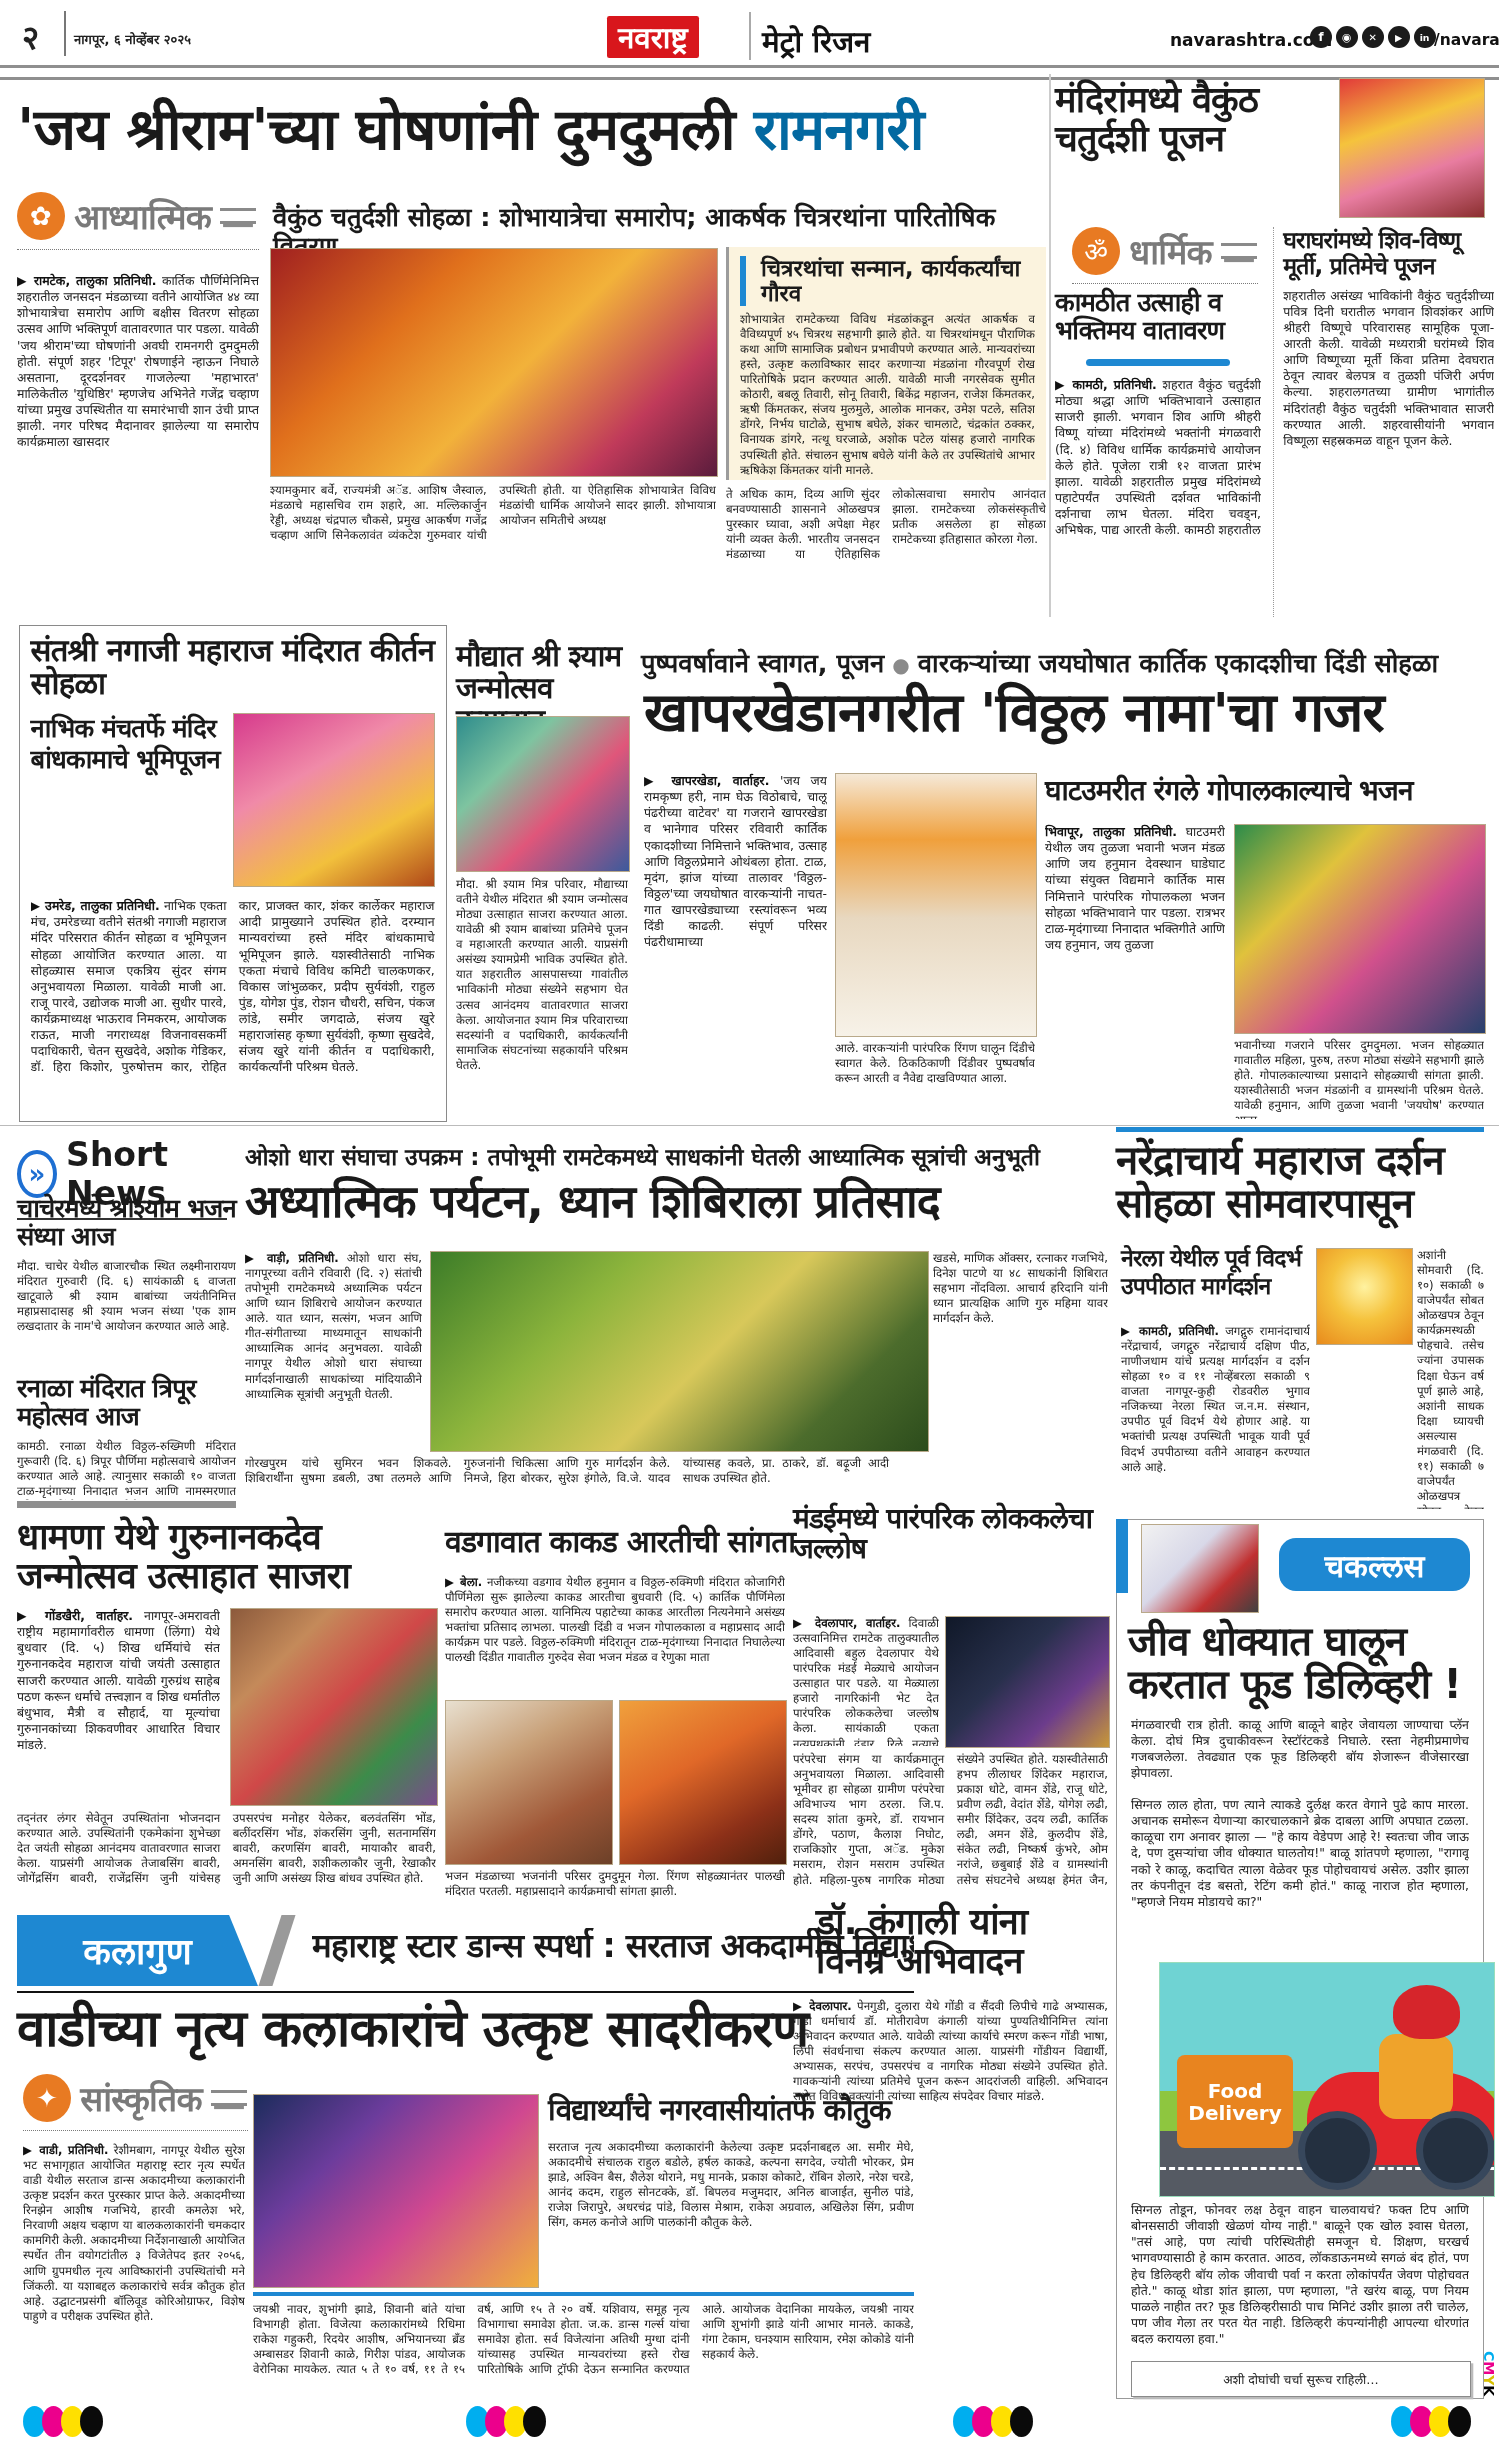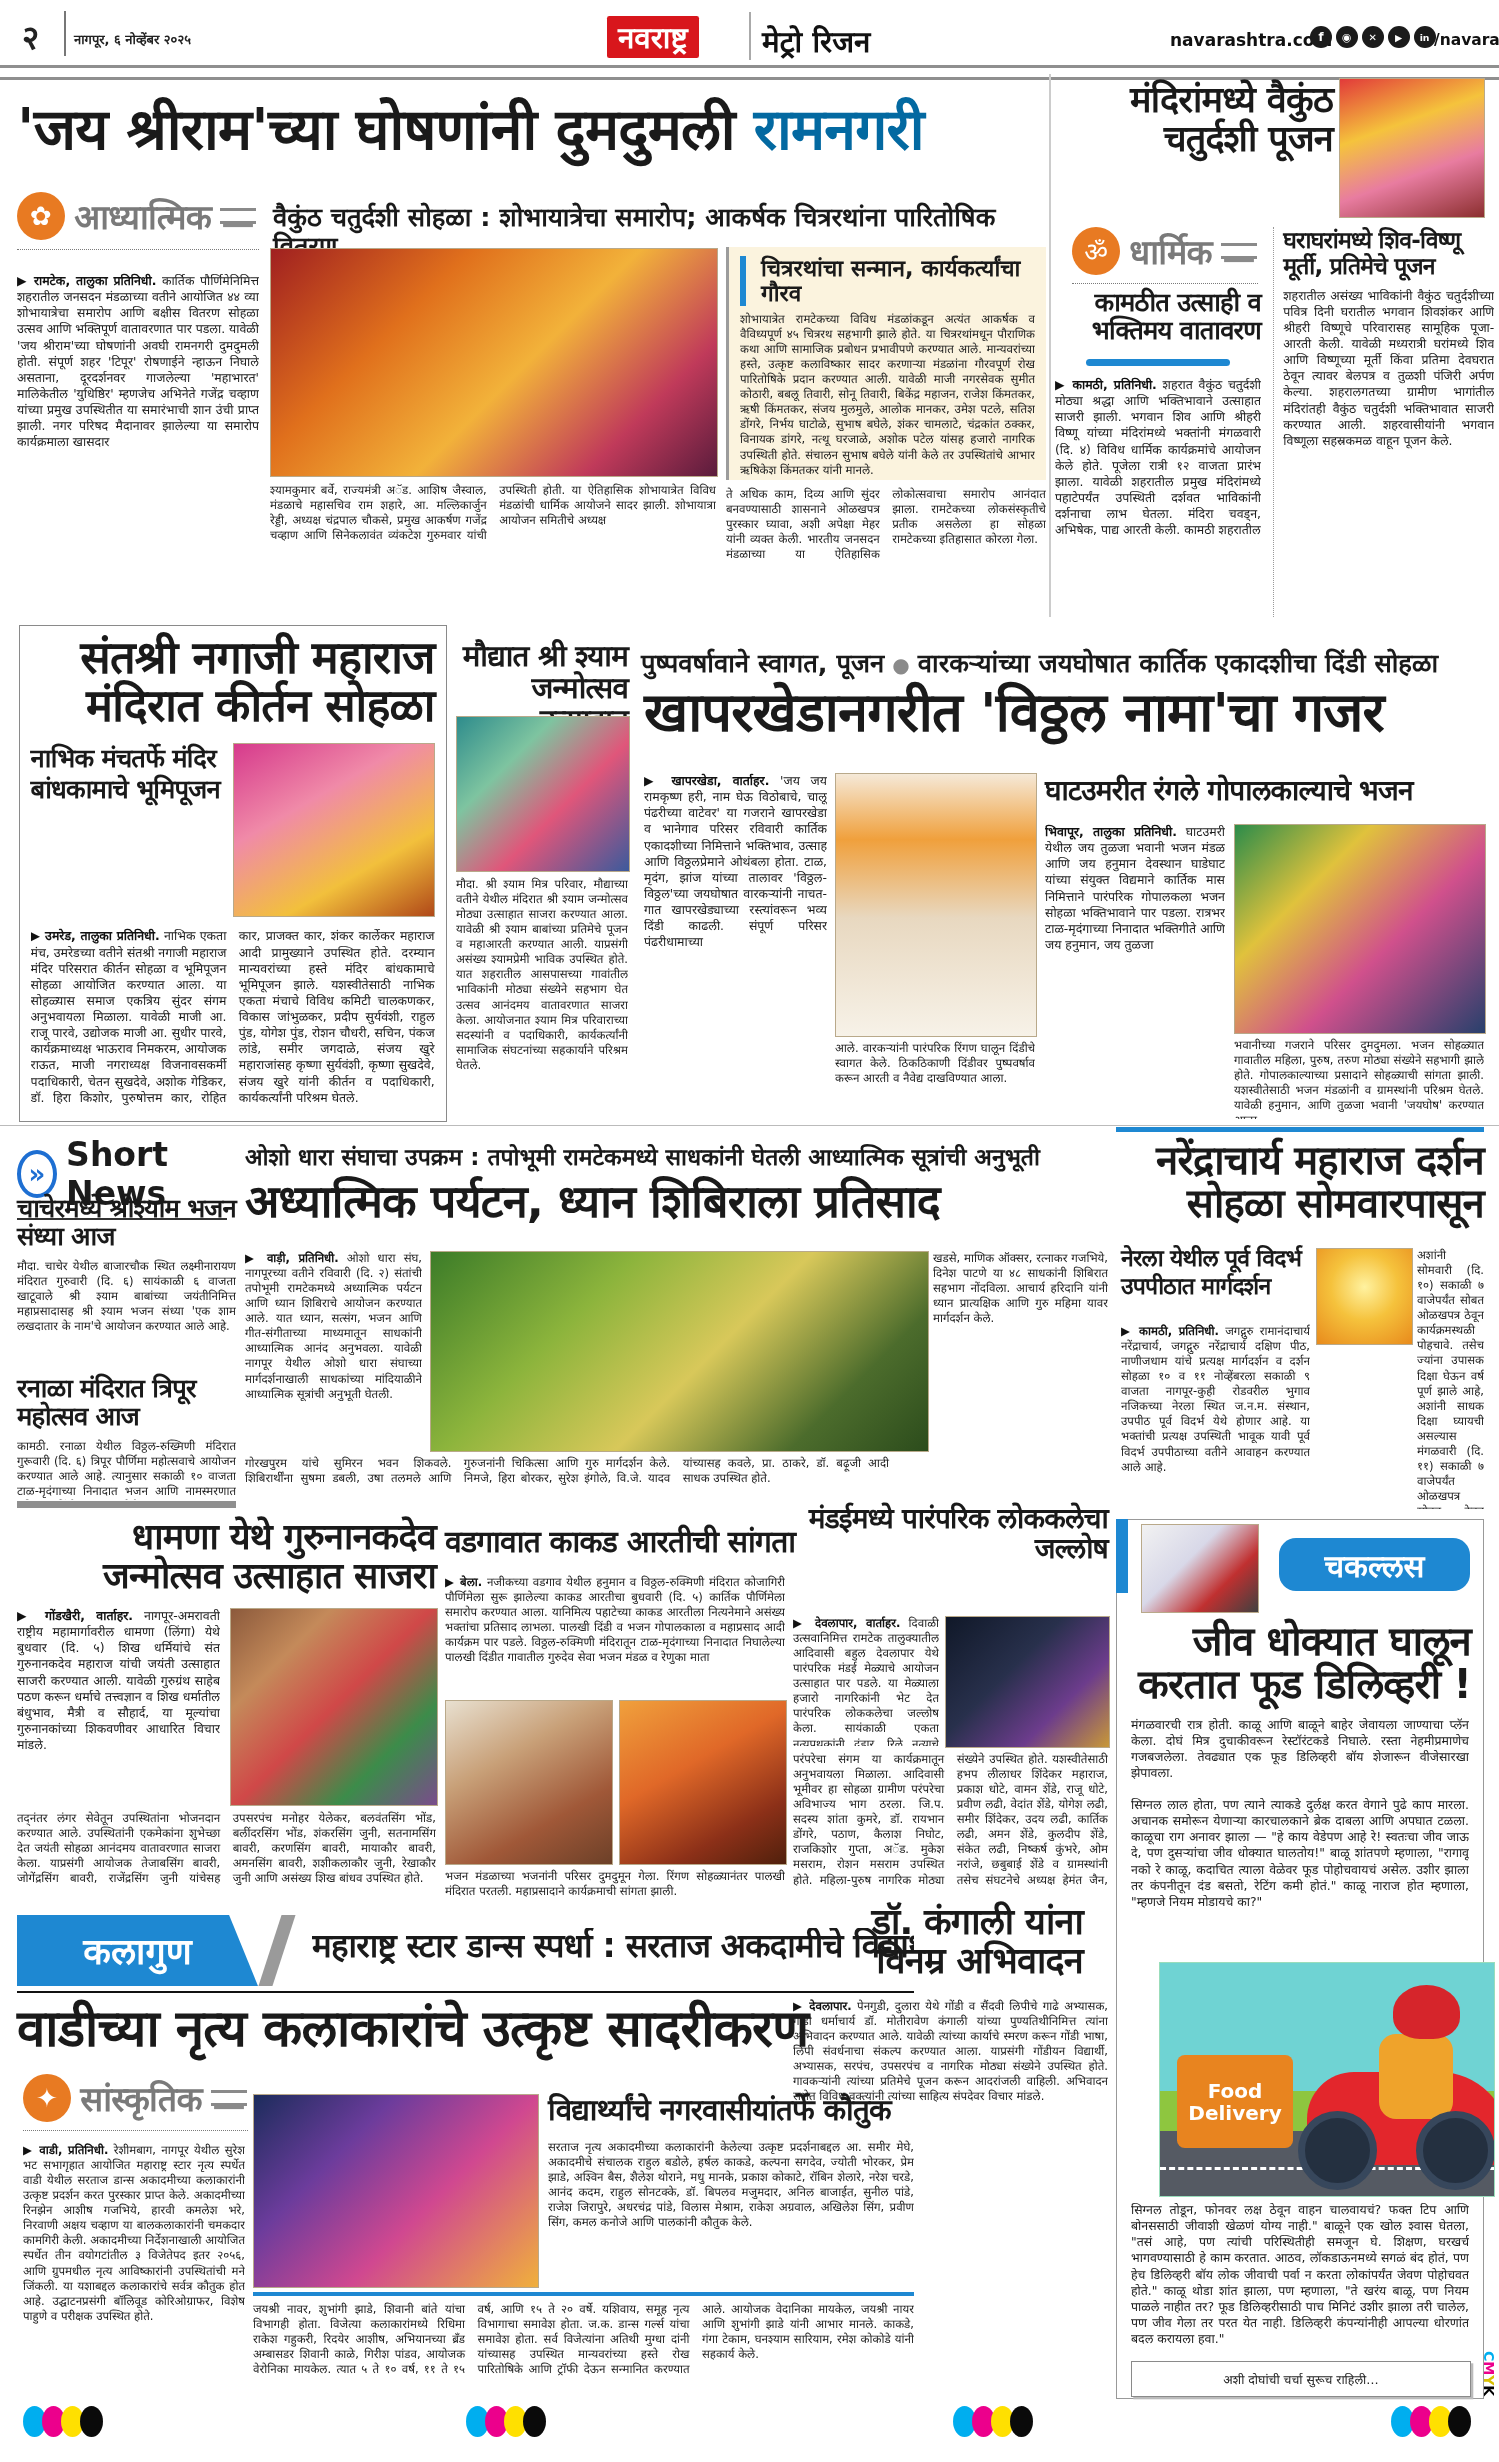--- a/index.html
+++ b/index.html
@@ -1,20 +1,20 @@
 <!DOCTYPE html>
 <html lang="mr" style="font-size:12.4px"><head>
 <meta charset="utf-8">
 <style>
   html,body{margin:0;padding:0;background:#e8e8e8;}
   .page{position:relative;width:1499px;height:2462px;background:#ffffff;margin:0 auto;
         font-family:"DejaVu Sans","Liberation Sans",sans-serif;overflow:hidden;}
   .abs{position:absolute;}
   .hl{font-weight:700;color:#1a1a1a;line-height:1.08;letter-spacing:-0.8px;}
-  .center{text-align:right;}
+  .center{text-align:left;}
   .body{font-size:12.4px;line-height:1.3;text-align:justify;color:#1c1c1c;overflow:hidden;}
   .sm{font-size:11.6px;}
   .byl{font-weight:700;color:#111;}
   .red{color:#0369a1;}
   .kick{font-weight:700;color:#1a1a1a;}
   .cols2{column-count:2;column-gap:12.4px;}
   .cols3{column-count:3;column-gap:12.4px;}
   .cols4{column-count:4;column-gap:12.4px;}
   .photo{border:0.8px solid #b9a98a;}
   .sec-badge{display:flex;align-items:center;gap:9.3px;}
@@ -123,21 +123,21 @@
     <span class="byl">▶ कामठी, प्रतिनिधी.</span>
     <span>शहरात वैकुंठ चतुर्दशी मोठ्या श्रद्धा आणि भक्तिभावाने उत्साहात साजरी झाली. भगवान शिव आणि श्रीहरी विष्णू यांच्या मंदिरांमध्ये भक्तांनी मंगळवारी (दि. ४) विविध धार्मिक कार्यक्रमांचे आयोजन केले होते. पूजेला रात्री १२ वाजता प्रारंभ झाला. यावेळी शहरातील प्रमुख मंदिरांमध्ये पहाटेपर्यंत उपस्थिती दर्शवत भाविकांनी दर्शनाचा लाभ घेतला. मंदिरा चवड्न, अभिषेक, पाद्य आरती केली. कामठी शहरातील</span>
   </div>
 
   <div class="abs vdot" style="left:1273px;top:227px;width:211px;height:390px;padding-left:9.3px;">
     <div class="hl" style="font-size:23px;line-height:1.15;">घराघरांमध्ये शिव-विष्णू मूर्ती, प्रतिमेचे पूजन</div>
     <div class="body" style="margin-top:7.8px;height:304px;">शहरातील असंख्य भाविकांनी वैकुंठ चतुर्दशीच्या पवित्र दिनी घरातील भगवान शिवशंकर आणि श्रीहरी विष्णूचे परिवारासह सामूहिक पूजा-आरती केली. यावेळी मध्यरात्री घरांमध्ये शिव आणि विष्णूच्या मूर्ती किंवा प्रतिमा देवघरात ठेवून त्यावर बेलपत्र व तुळशी पंजिरी अर्पण केल्या. शहरालगतच्या ग्रामीण भागांतील मंदिरांतही वैकुंठ चतुर्दशी भक्तिभावात साजरी करण्यात आली. शहरवासीयांनी भगवान विष्णूला सहस्रकमळ वाहून पूजन केले.</div>
   </div>
 
   <div class="abs" style="left:18.6px;top:625px;width:428px;height:497px;border:1.6px solid #8a8a8a;box-sizing:border-box;padding:7.8px 11px;">
-    <div class="hl center" style="font-size:45px;">संतश्री नगाजी महाराज मंदिरात कीर्तन सोहळा</div>
+    <div class="hl center" style="font-size:31px;">संतश्री नगाजी महाराज मंदिरात कीर्तन सोहळा</div>
     <div style="display:flex;margin-top:12.4px;gap:9.3px;">
       <div class="hl" style="width:194px;font-size:25.6px;line-height:1.2;">नाभिक मंचतर्फे मंदिर बांधकामाचे भूमिपूजन</div>
       <div class="photo" style="width:200px;height:172px;background:linear-gradient(150deg,#d63a8c 0%,#f08aa8 35%,#f2c03c 70%,#b04818 100%);"></div>
     </div>
     <div class="body cols2" style="margin-top:11px;height:233px;">
       <span class="byl">▶ उमरेड, तालुका प्रतिनिधी.</span>
       <span>नाभिक एकता मंच, उमरेडच्या वतीने संतश्री नगाजी महाराज मंदिर परिसरात कीर्तन सोहळा व भूमिपूजन सोहळा आयोजित करण्यात आला. या सोहळ्यास समाज एकत्रिय सुंदर संगम अनुभवायला मिळाला. यावेळी माजी आ. राजू पारवे, उद्योजक माजी आ. सुधीर पारवे, कार्यक्रमाध्यक्ष भाऊराव निमकरम, आयोजक राऊत, माजी नगराध्यक्ष विजनावसकर्मी पदाधिकारी, चेतन सुखदेवे, अशोक गेडिकर, डॉ. हिरा किशोर, पुरुषोत्तम कार, रोहित कार, प्राजक्त कार, शंकर कार्लेकर महाराज आदी प्रामुख्याने उपस्थित होते.</span>
       <span>दरम्यान मान्यवरांच्या हस्ते मंदिर बांधकामाचे भूमिपूजन झाले. यशस्वीतेसाठी नाभिक एकता मंचाचे विविध कमिटी चालकणकर, विकास जांभुळकर, प्रदीप सुर्यवंशी, राहुल पुंड, योगेश पुंड, रोशन चौधरी, सचिन, पंकज लांडे, समीर जगदाळे, संजय खुरे महाराजांसह कृष्णा सुर्यवंशी, कृष्णा सुखदेवे, संजय खुरे यांनी कीर्तन व पदाधिकारी, कार्यकर्त्यांनी परिश्रम घेतले.</span>
     </div>
   </div>

